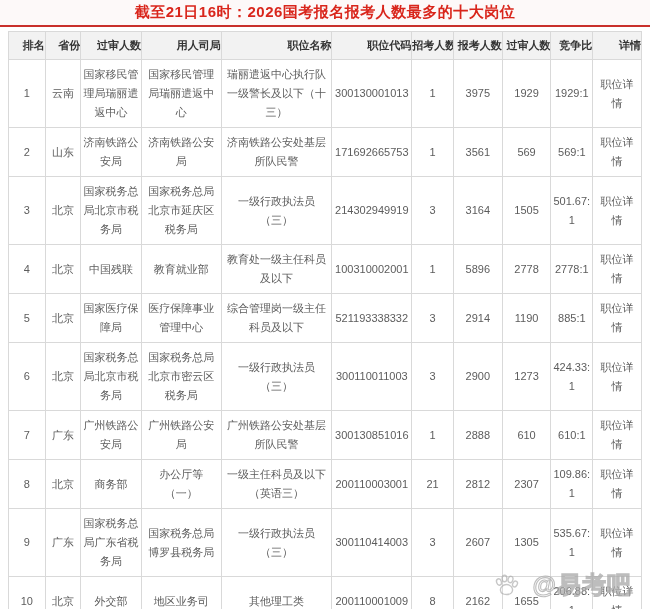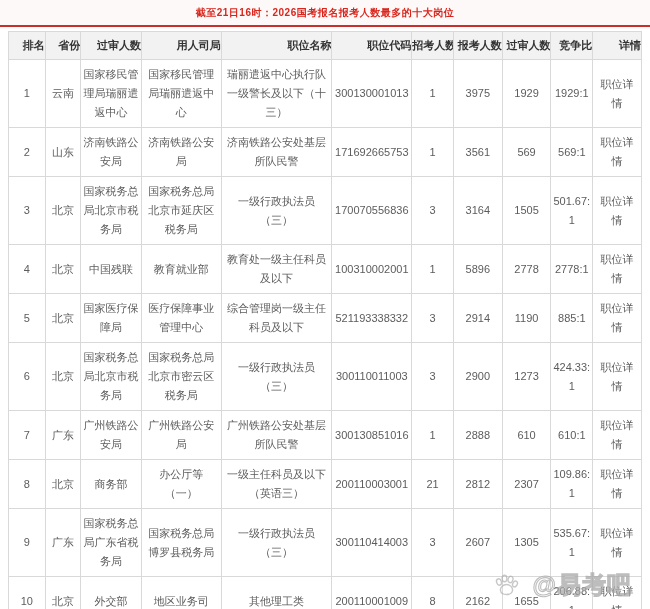--- a/index.html
+++ b/index.html
@@ -23,21 +23,21 @@
   .title-bar {
     height: 27px;
     display: flex;
     align-items: center;
     justify-content: center;
     background: #fdf9f9;
     border-bottom: 2px solid var(--divider);
   }
   .page-title {
     margin: 0;
-    font-size: 10px;
+    font-size: 15px;
     font-weight: bold;
     color: var(--accent);
     letter-spacing: 0.5px;
   }
   .table-wrap { margin: 4px 8px 0 8px; }
   table.rank-table {
     width: 100%;
     border-collapse: collapse;
     table-layout: fixed;
   }
@@ -153,21 +153,21 @@
           <td>569</td>
           <td>569:1</td>
           <td><a class="detail-link">职位详情</a></td>
         </tr>
         <tr>
           <td>3</td>
           <td>北京</td>
           <td>国家税务总局北京市税务局</td>
           <td>国家税务总局北京市延庆区税务局</td>
           <td>一级行政执法员（三）</td>
-          <td>170070556836</td>
+          <td>214302949919</td>
           <td>3</td>
           <td>3164</td>
           <td>1505</td>
           <td>501.67:1</td>
           <td><a class="detail-link">职位详情</a></td>
         </tr>
         <tr>
           <td>4</td>
           <td>北京</td>
           <td>中国残联</td>

